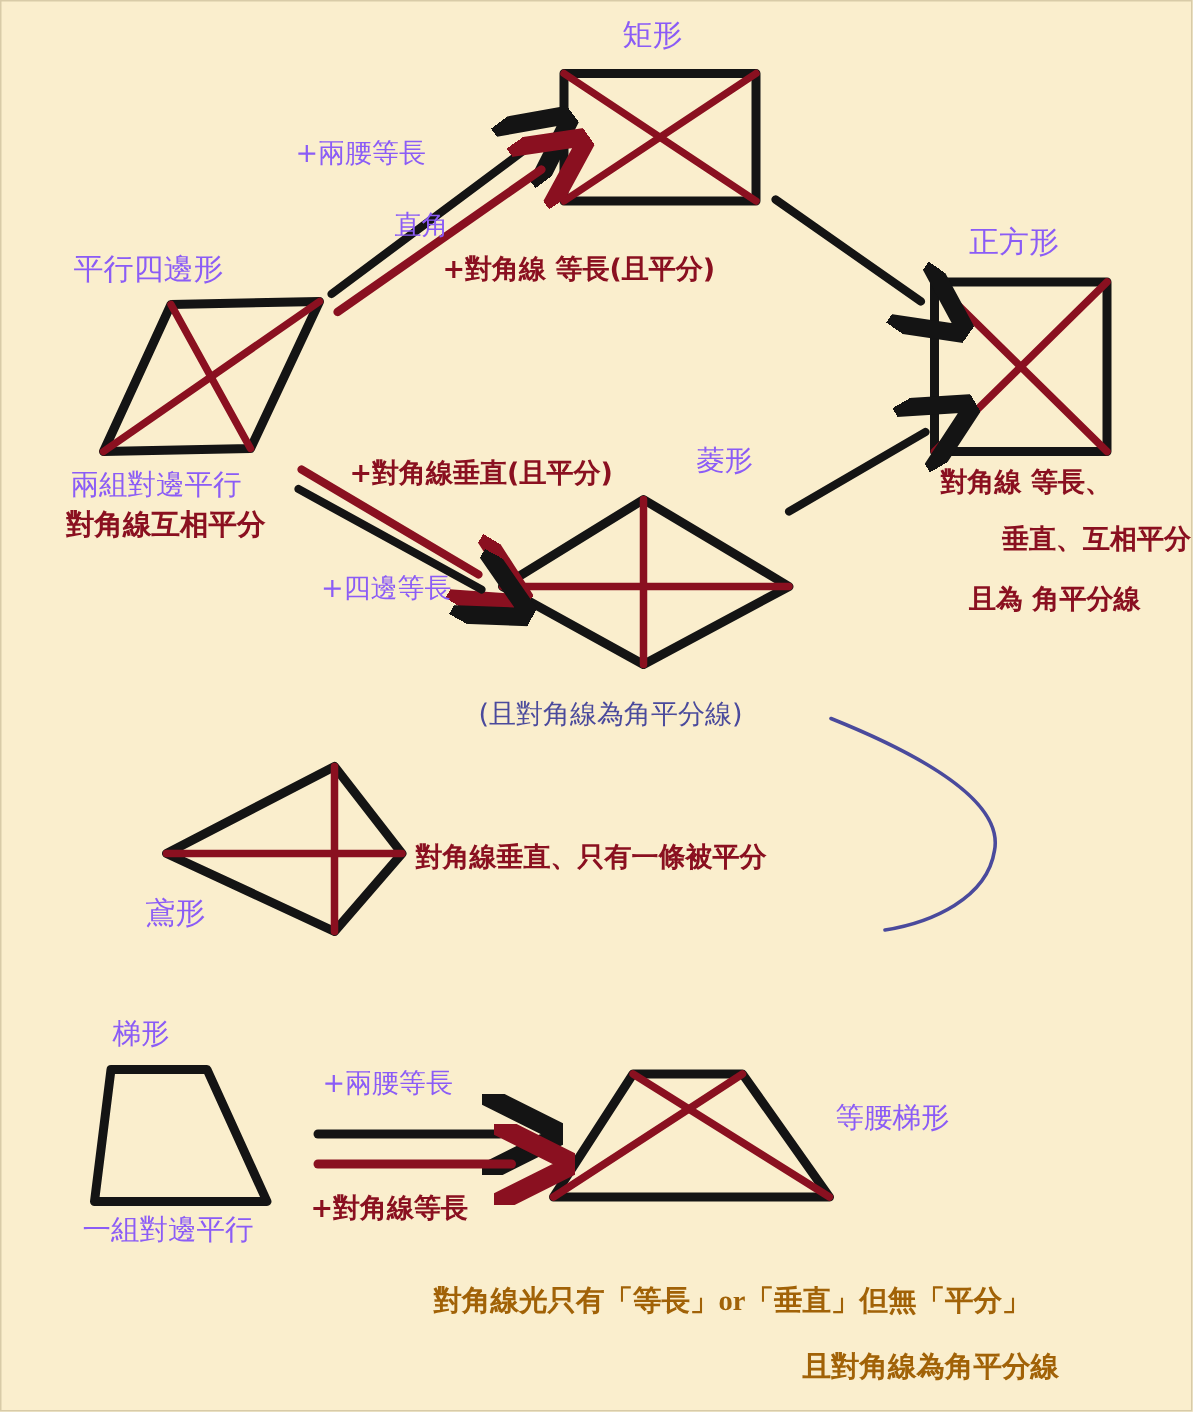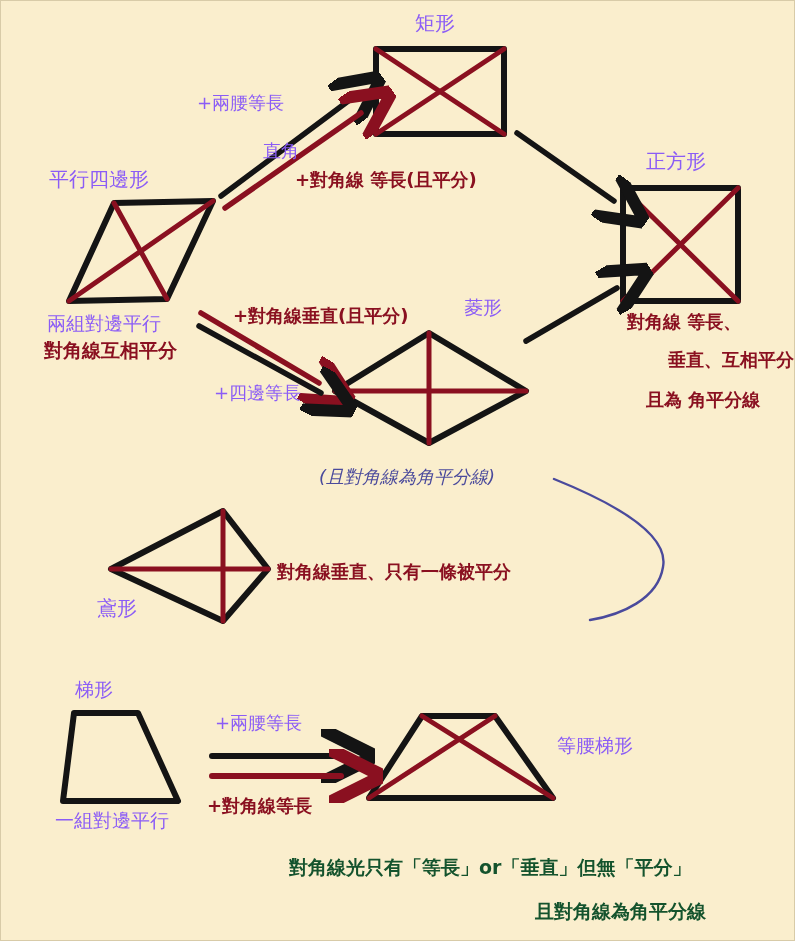--- a/index.html
+++ b/index.html
@@ -24,21 +24,21 @@
   }
   .lbl{
     position:absolute;
     white-space:nowrap;
     font-family:"DejaVu Sans","Liberation Sans",sans-serif;
     line-height:1.25;
   }
   .black{color:#8b5cf6;}
   .dark{color:#8a1020;font-weight:bold;}
   .blue{color:#4a4a9c;}
-  .purple{color:#14532d;font-weight:bold;}
+  .purple{color:#a16207;font-weight:bold;font-family:Liberation Serif, serif;}
   .s20{font-size:20px;}
   .s19{font-size:19px;}
   .s18{font-size:18px;}
 </style>
 </head>
 <body>
 
 <div id="canvas">
 
   <svg id="svg-layer" viewBox="0 0 795 941">
@@ -146,21 +146,21 @@
   <div class="lbl black s18" style="left:262px; top:119px;margin-top:20px;">直角</div>
   <div class="lbl dark s18" style="left:279px; top:168px;margin-left:15px;">+對角線 等長(且平分)</div>
 
   <div class="lbl dark s18" style="left:232px; top:304px;">+對角線垂直(且平分)</div>
   <div class="lbl black s18" style="left:213px; top:381px;">+四邊等長</div>
 
   <div class="lbl dark s18" style="left:626px; top:310px;">對角線 等長、</div>
   <div class="lbl dark s18" style="left:643px; top:348px;margin-left:24px;">垂直、互相平分</div>
   <div class="lbl dark s18" style="left:645px; top:388px;">且為 角平分線</div>
 
-  <div class="lbl blue s18" style="left:318px; top:465px;font-style:italic;">(且對角線為角平分線)</div>
+  <div class="lbl blue s18" style="left:318px; top:465px;">(且對角線為角平分線)</div>
 
   <div class="lbl dark s18" style="left:276px; top:560px;">對角線垂直、只有一條被平分</div>
 
   <div class="lbl black s19" style="left:54px; top:808px;">一組對邊平行</div>
 
   <div class="lbl black s18" style="left:214px; top:711px;">+兩腰等長</div>
   <div class="lbl dark s18" style="left:206px; top:794px;">+對角線等長</div>
 
   <div class="lbl purple s19" style="left:288px; top:855px;">對角線光只有「等長」or「垂直」但無「平分」</div>
   <div class="lbl purple s19" style="left:534px; top:899px;">且對角線為角平分線</div>

